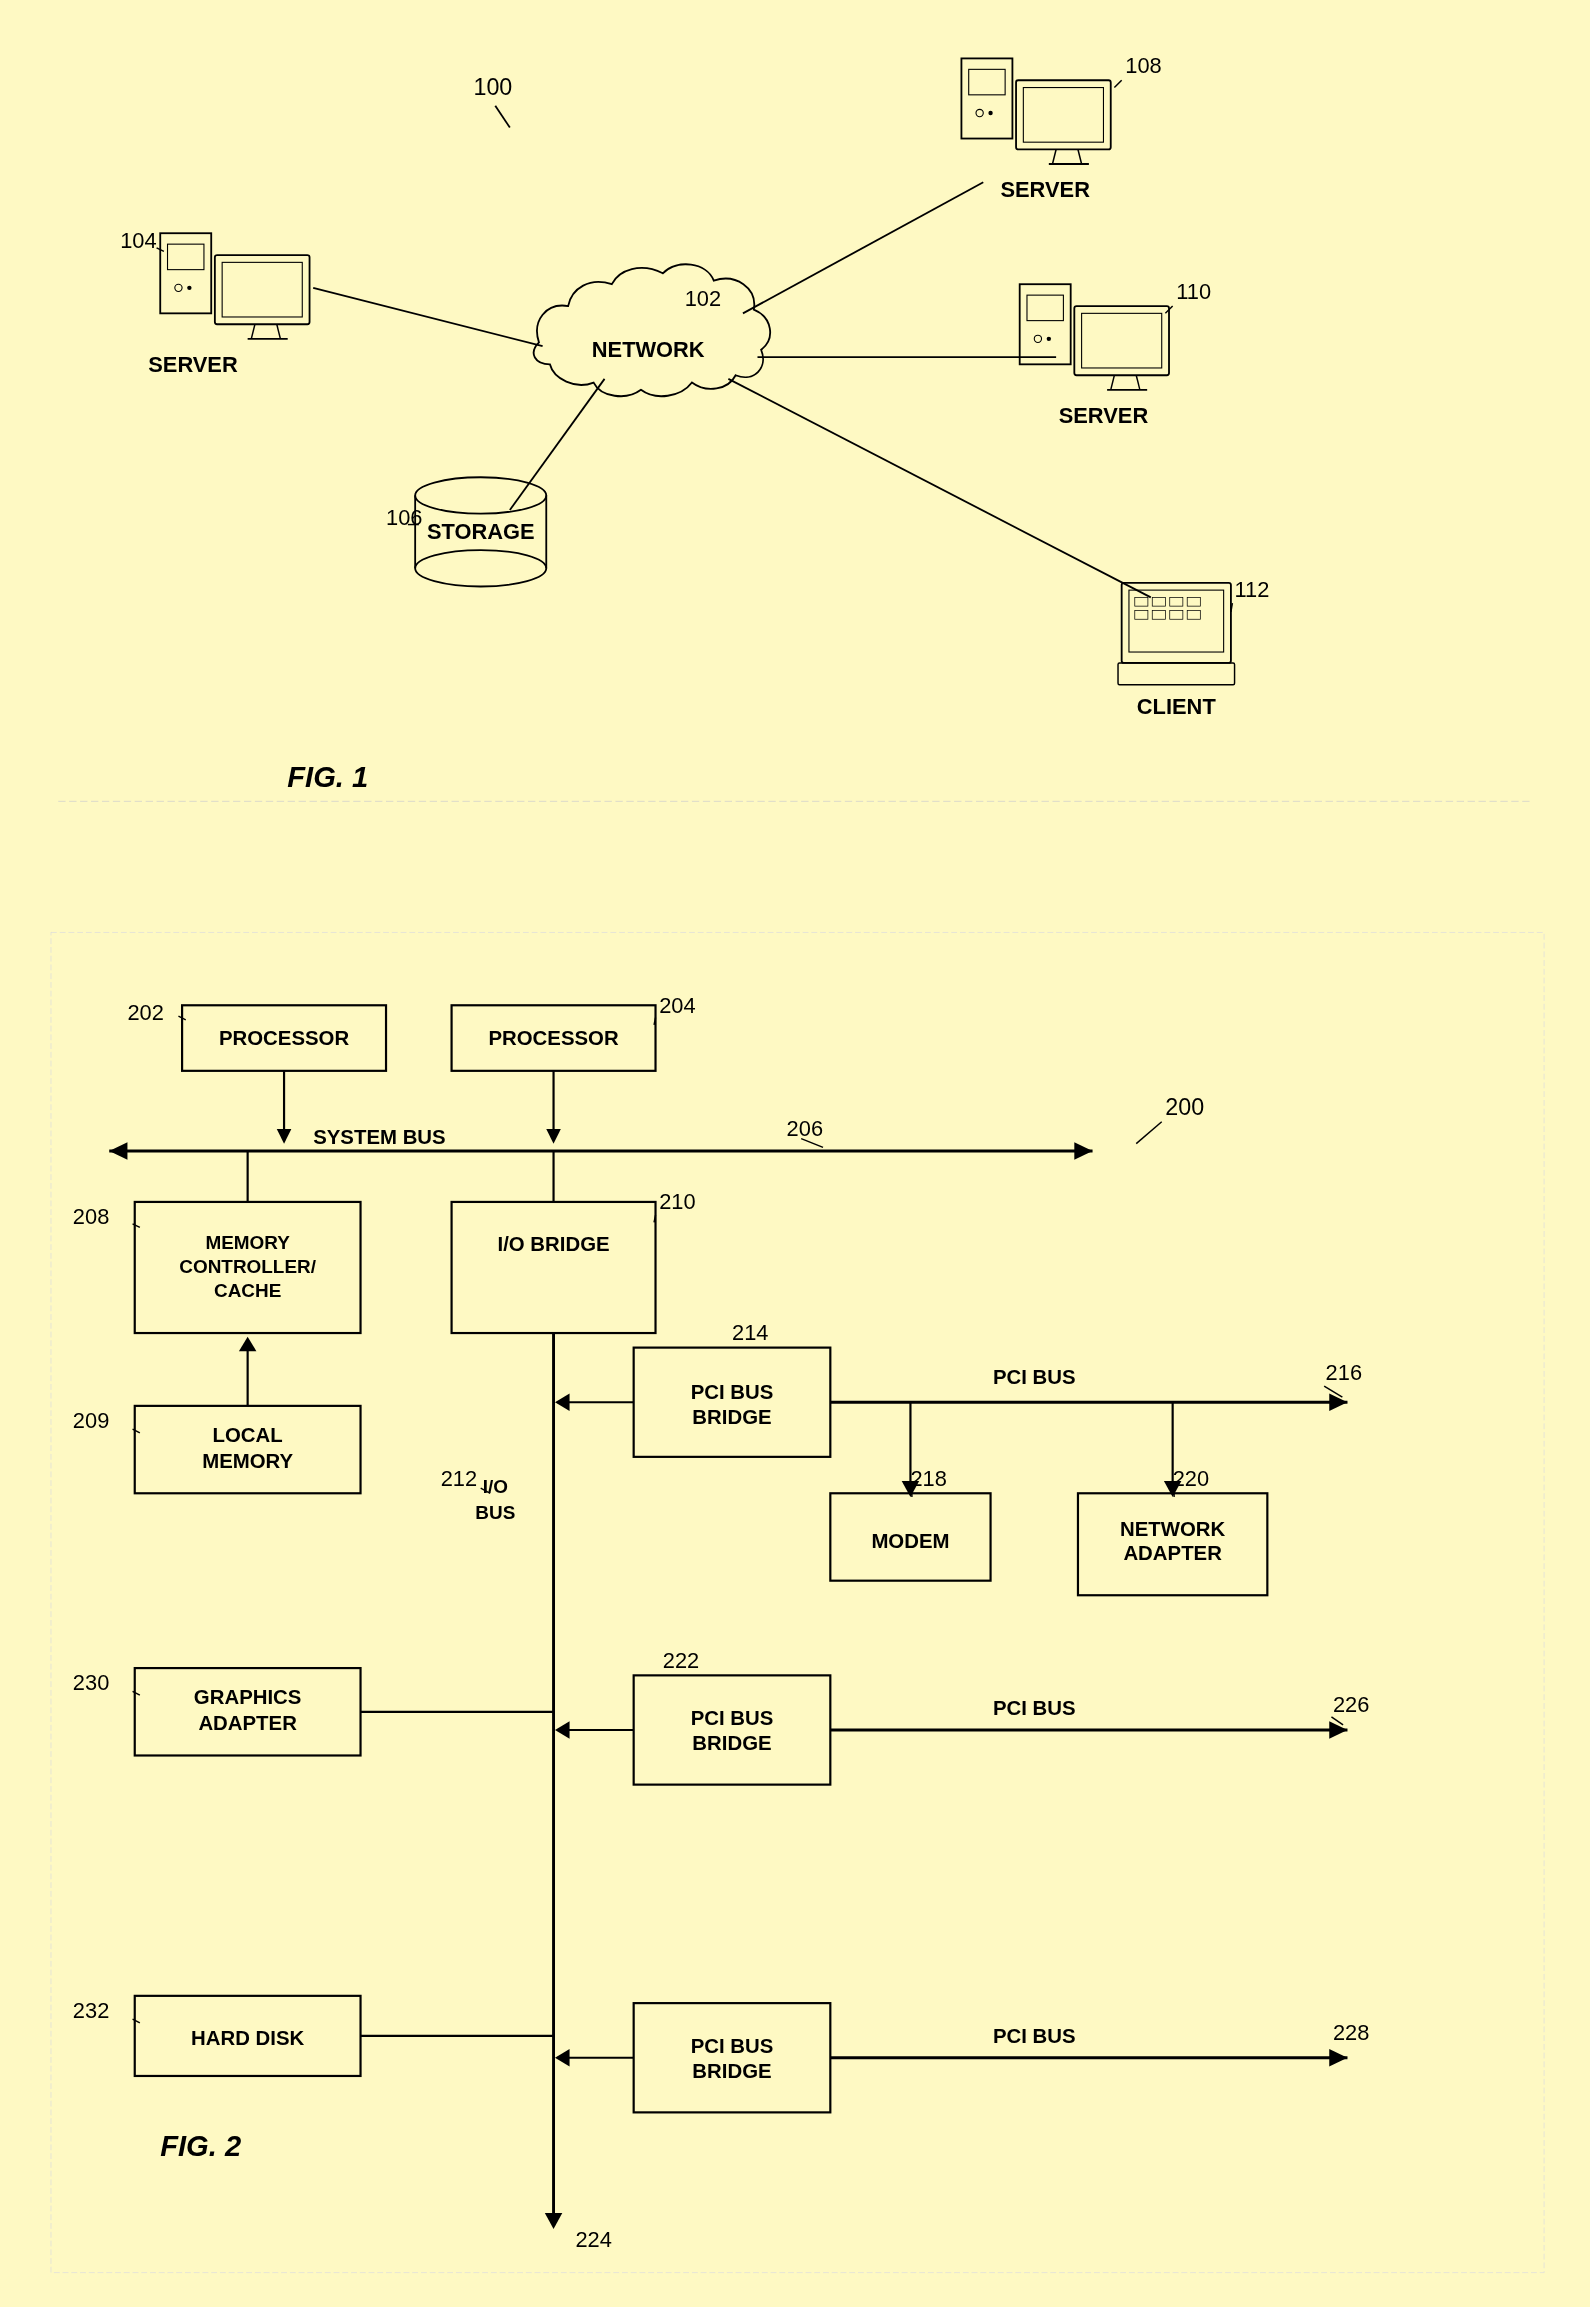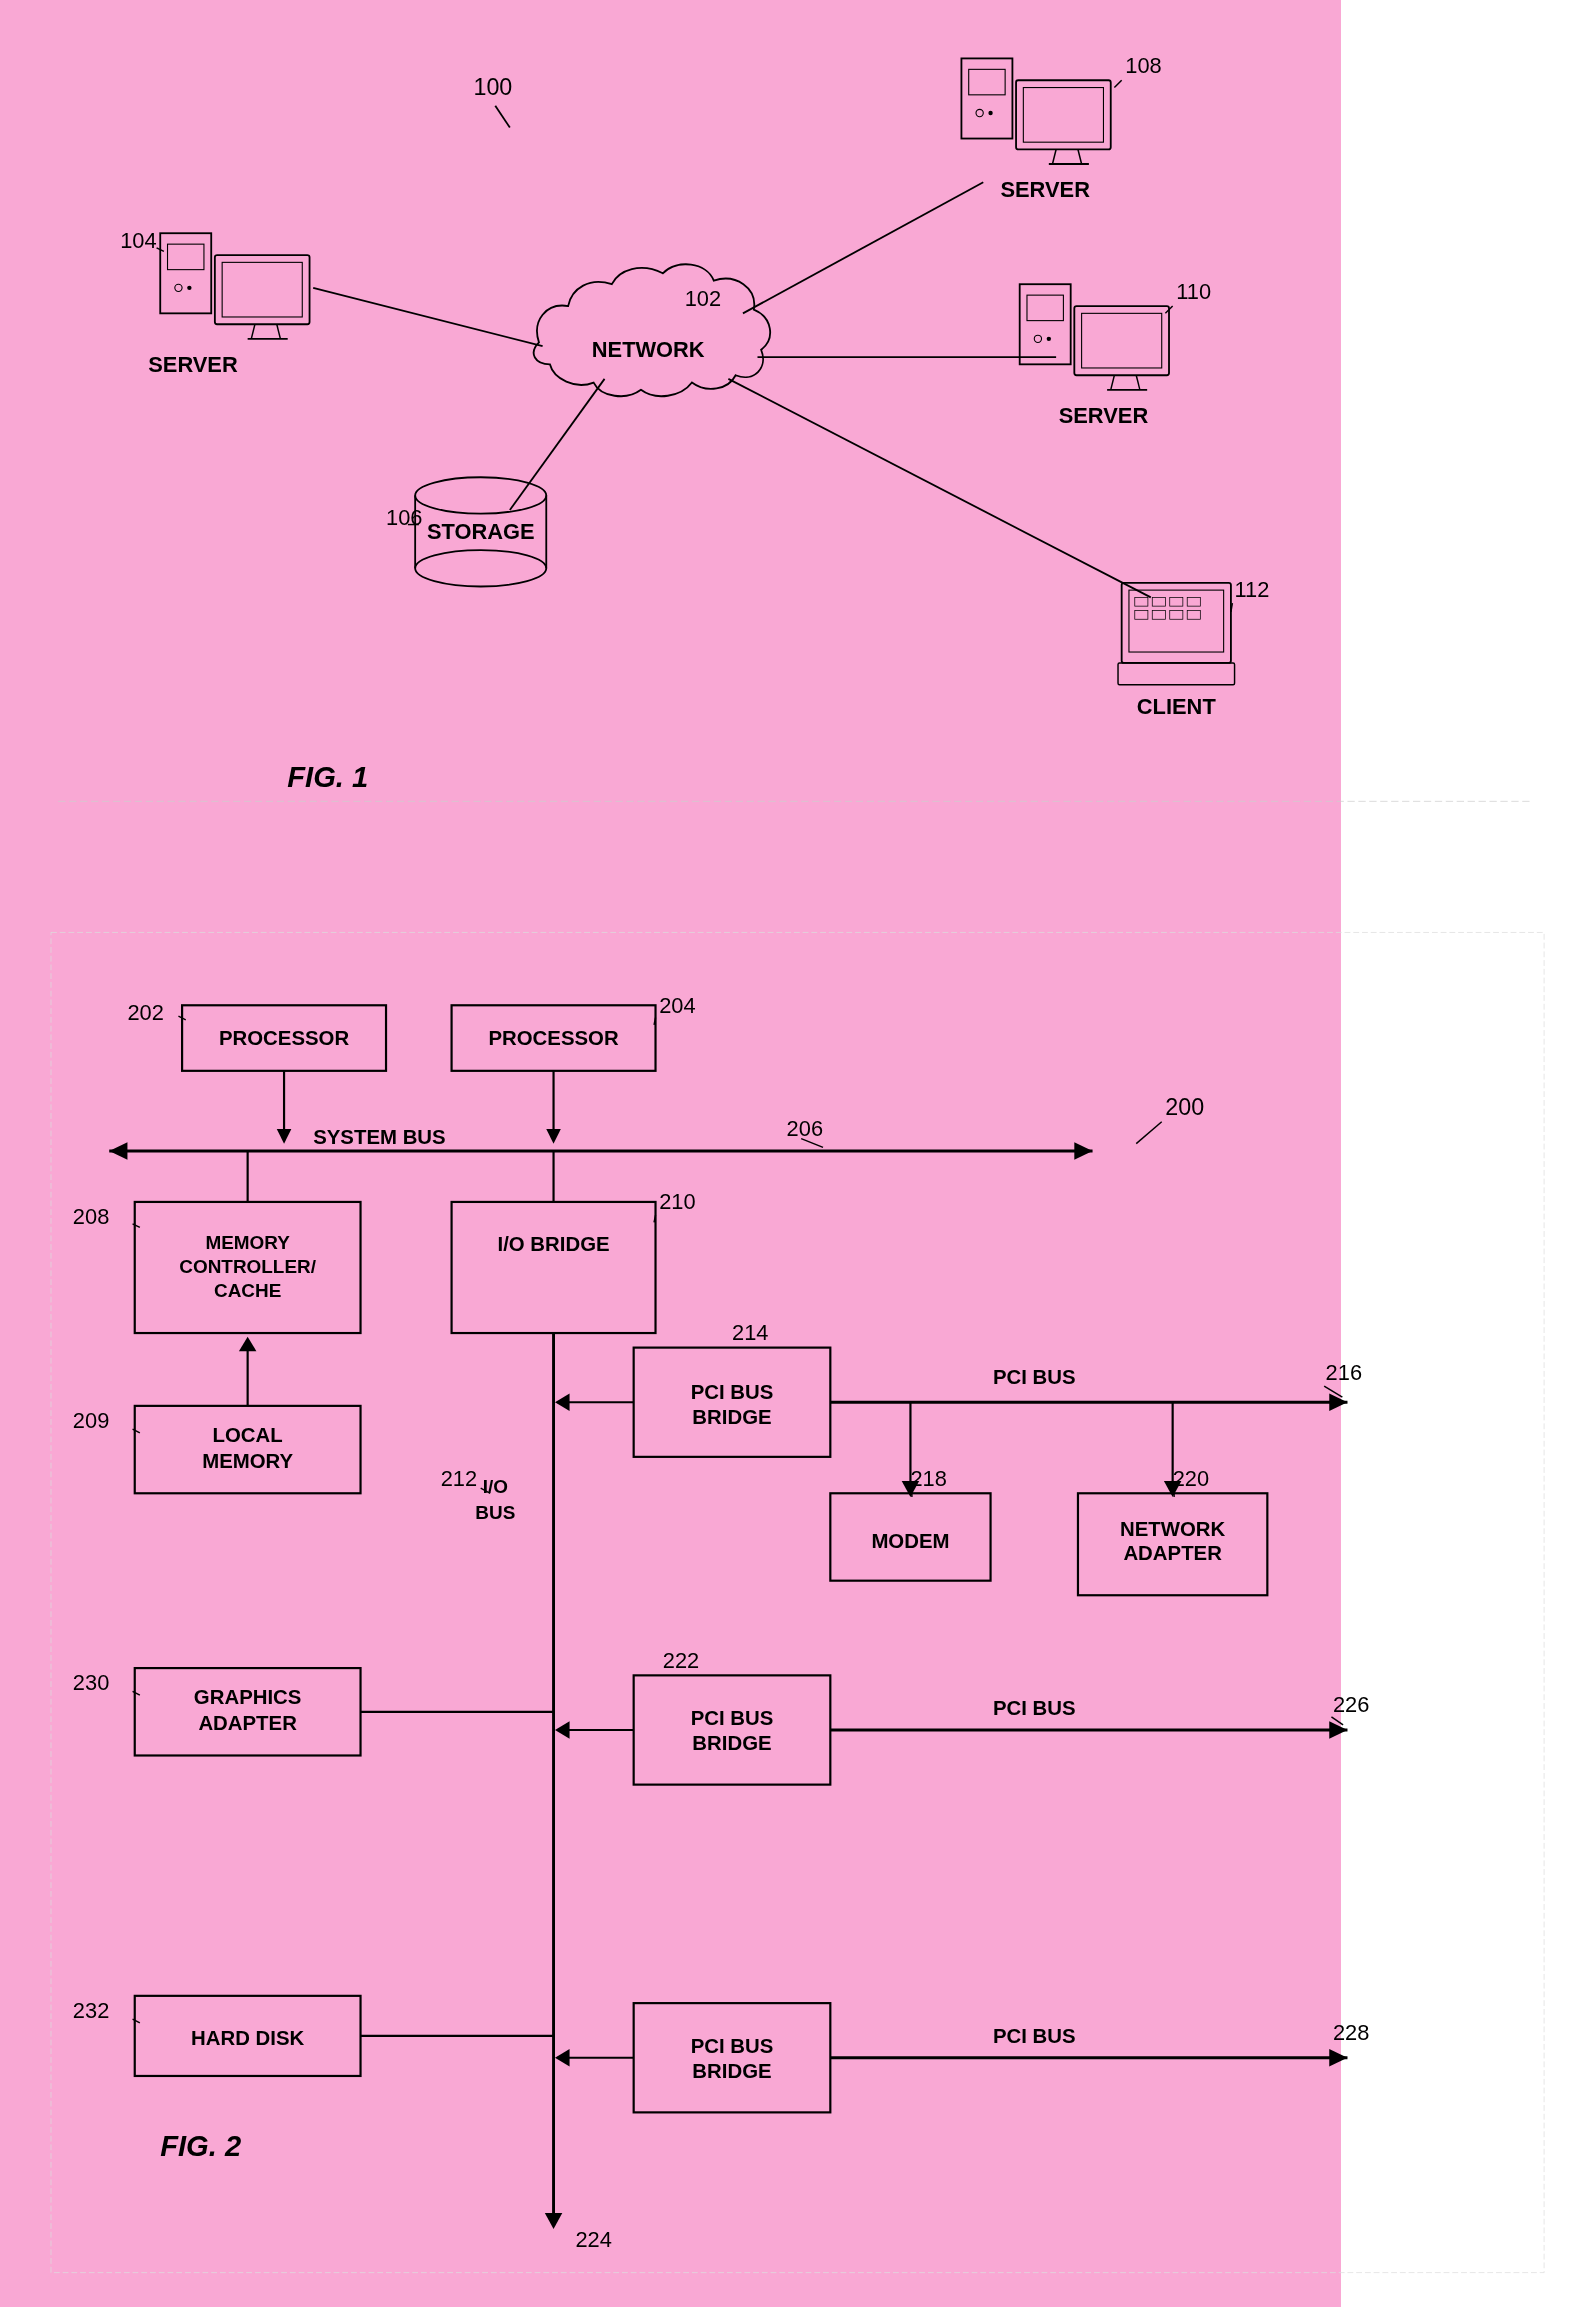--- a/index.html
+++ b/index.html
@@ -7,23 +7,23 @@
       background: #fff;
       font-family: Arial, sans-serif;
       width: 1590px;
       min-height: 2307px;
       position: relative;
       overflow: hidden;
     }
 
     .diagram-container {
       position: relative;
-      width: 1341px;
+      width: 1590px;
       height: 2307px;
-      background: #f9a8d4;
+      background: #fef9c3;
     }
 
     svg {
       overflow: visible;
     }
   </style>
 </head>
 <body>
 
 <div class="diagram-container">

